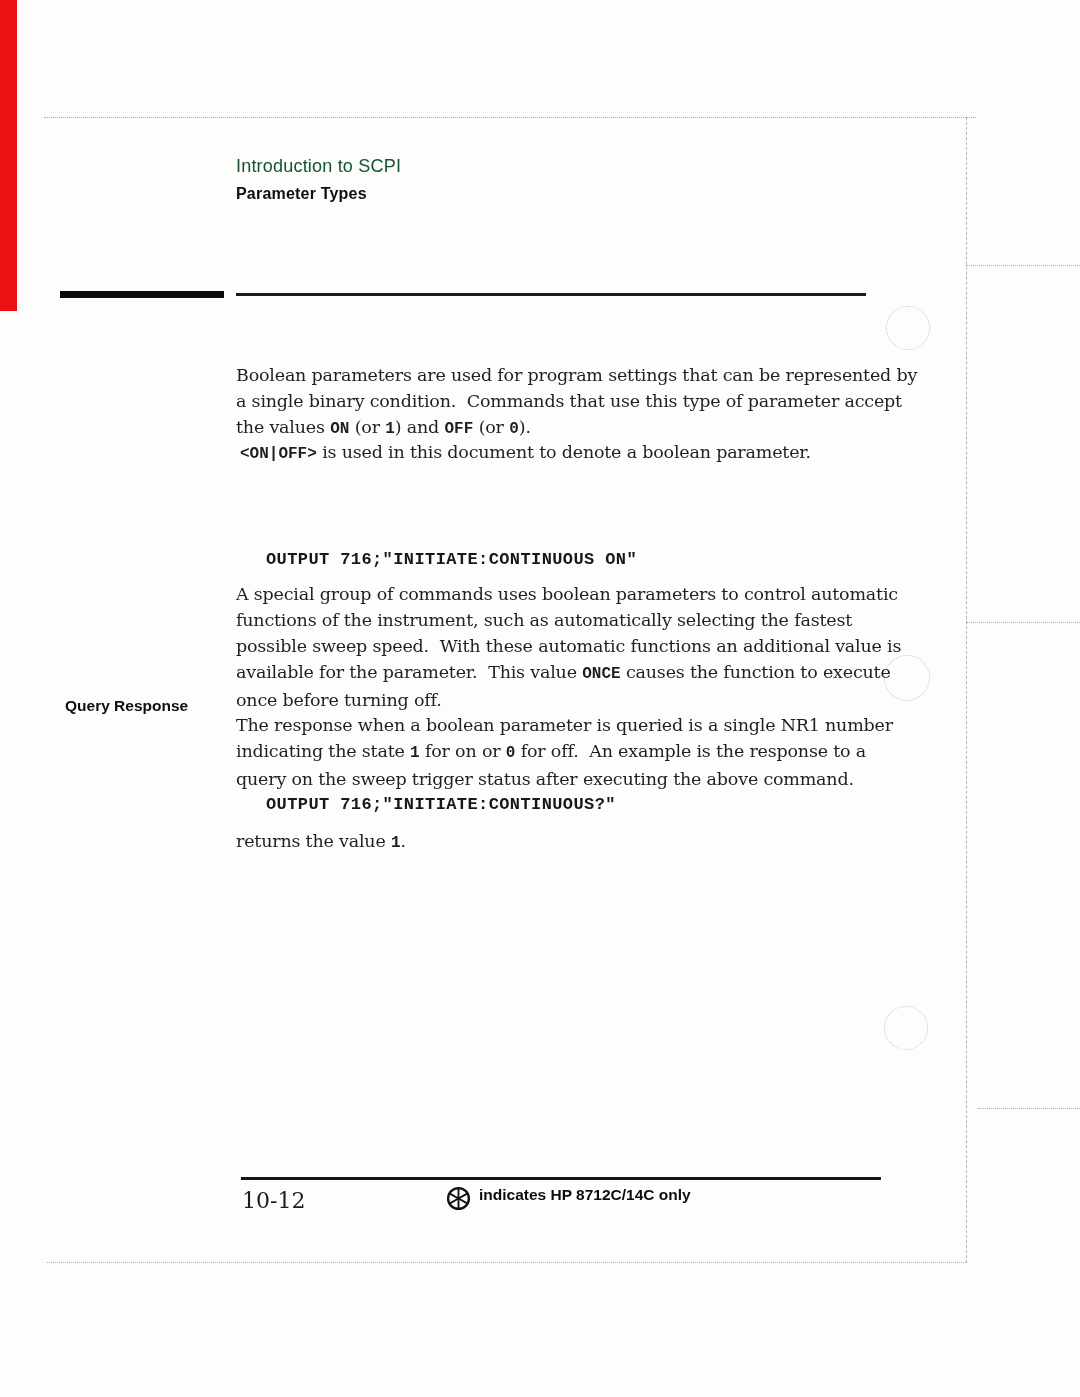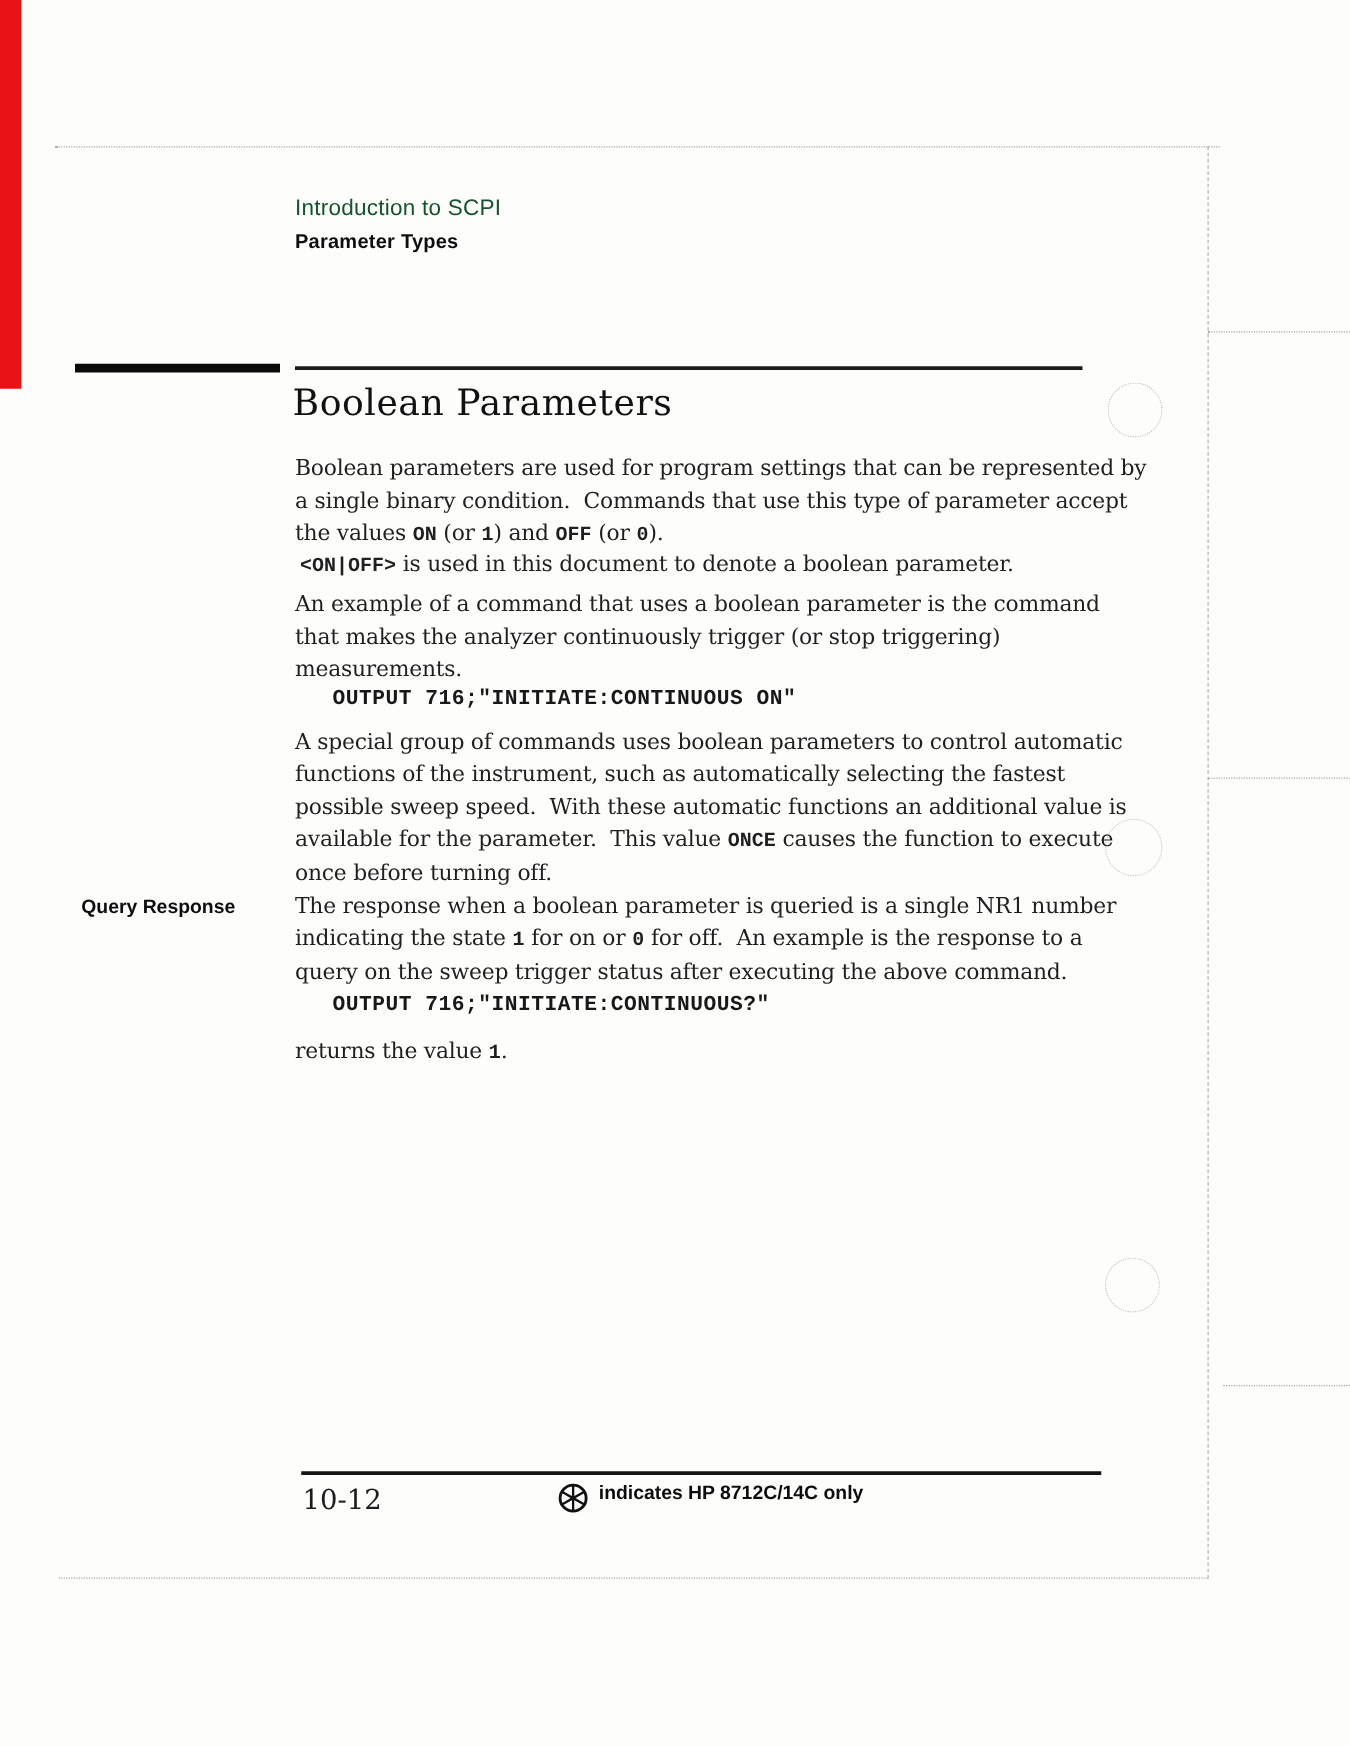--- a/index.html
+++ b/index.html
@@ -99,21 +99,21 @@
     position: absolute;
     font-family: "Liberation Mono", monospace;
     font-size: 17px;
     font-weight: 700;
     letter-spacing: .4px;
     color: #181818;
     white-space: pre;
   }
   .side-label {
     position: absolute;
-    left: 65px; top: 717px;
+    left: 65px; top: 697px;
     font-family: "Liberation Sans", sans-serif;
     font-size: 15.5px;
     font-weight: 700;
     color: #0e0e0e;
   }
   
   .footer-rule {
     position: absolute;
     left: 241px; top: 1177px;
     width: 640px; height: 3px;
@@ -153,27 +153,25 @@
   <div class="binder-hole" style="left:884px; top:655px; width:44px; height:44px;"></div>
   <div class="binder-hole" style="left:884px; top:1006px; width:42px; height:42px;"></div>
 
   <div class="running-head">
     <div class="chapter">Introduction to SCPI</div>
     <div class="section">Parameter Types</div>
   </div>
 
   <div class="title-accent-bar"></div>
   <div class="title-rule"></div>
-  <h1 class="page-title" style="margin:0; font-weight:normal;">Boolean Parameters</h1>
 
   <p class="para" style="left:236px; top:362px; margin:0;"><span>Boolean parameters are used for program settings that can be represented by</span><br><span>a single binary condition.  Commands that use this type of parameter accept</span><br><span>the values </span><span class="icode">ON</span><span> (or </span><span class="icode">1</span><span>) and </span><span class="icode">OFF</span><span> (or </span><span class="icode">0</span><span>).</span></p>
 
   <p class="para" style="left:236px; top:435px; margin:4px;"><span class="icode">&lt;ON|OFF&gt;</span><span> is used in this document to denote a boolean parameter.</span></p>
 
-  <p class="para" style="left:236px; top:471px; margin:0;"><span>An example of a command that uses a boolean parameter is the command</span><br><span>that makes the analyzer continuously trigger (or stop triggering)</span><br><span>measurements.</span></p>
 
   <div class="code-line" style="left:266px; top:550px;">OUTPUT 716;"INITIATE:CONTINUOUS ON"</div>
 
   <p class="para" style="left:236px; top:581px; margin:0;"><span>A special group of commands uses boolean parameters to control automatic</span><br><span>functions of the instrument, such as automatically selecting the fastest</span><br><span>possible sweep speed.  With these automatic functions an additional value is</span><br><span>available for the parameter.  This value </span><span class="icode">ONCE</span><span> causes the function to execute</span><br><span>once before turning off.</span></p>
 
   <div class="side-label">Query Response</div>
 
   <p class="para" style="left:236px; top:712px; margin:0;"><span>The response when a boolean parameter is queried is a single NR1 number</span><br><span>indicating the state </span><span class="icode">1</span><span> for on or </span><span class="icode">0</span><span> for off.  An example is the response to a</span><br><span>query on the sweep trigger status after executing the above command.</span></p>
 
   <div class="code-line" style="left:266px; top:795px;">OUTPUT 716;"INITIATE:CONTINUOUS?"</div>

